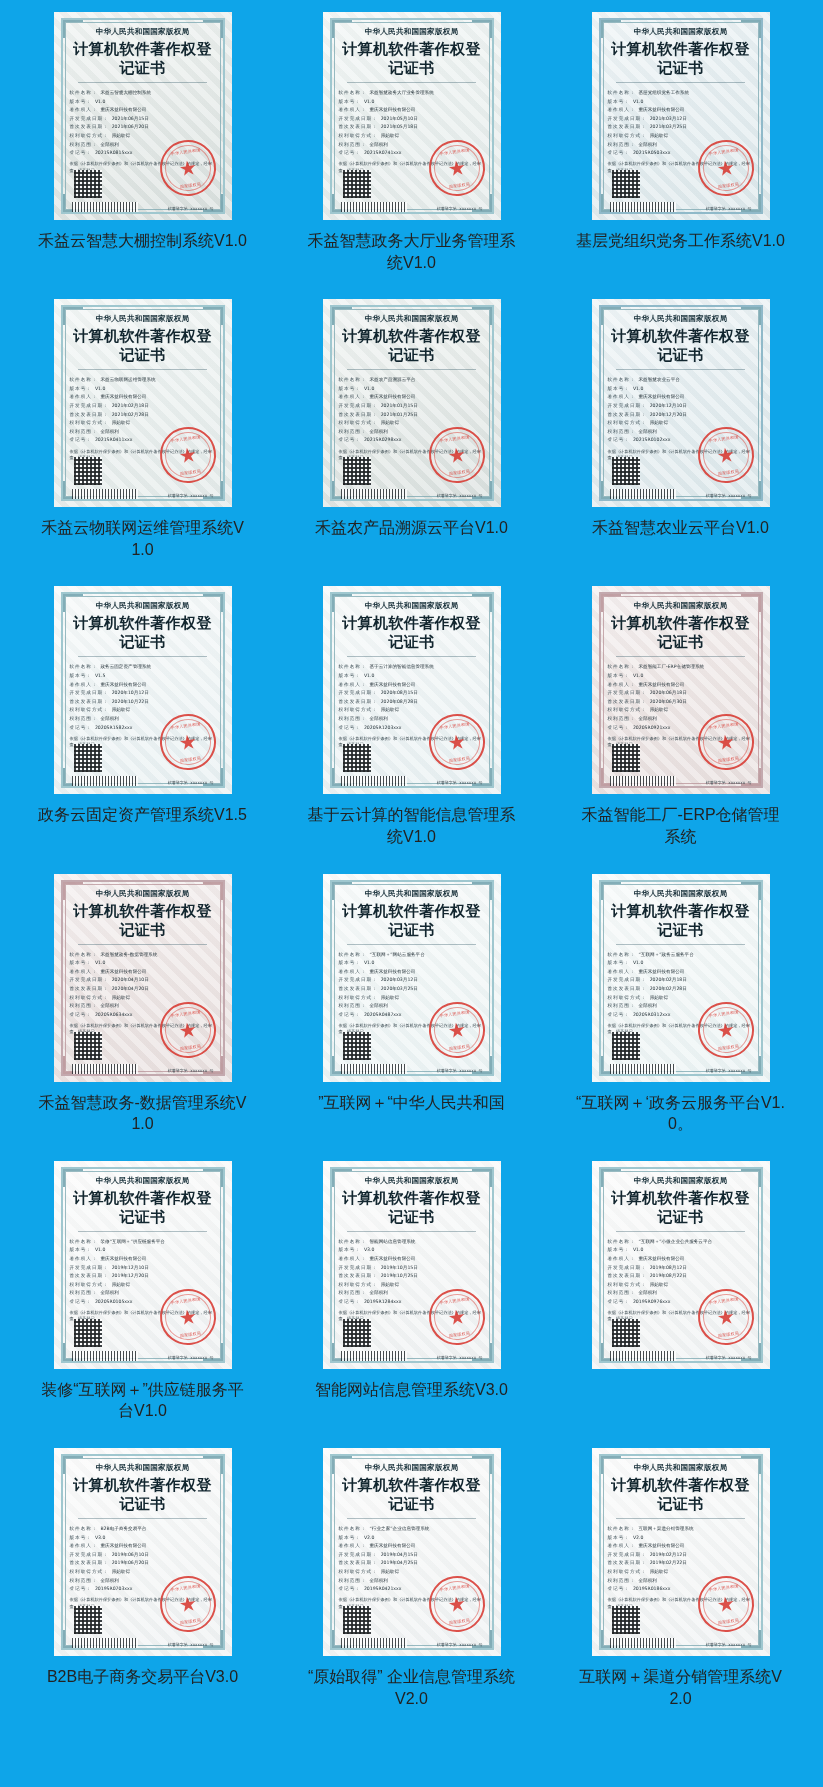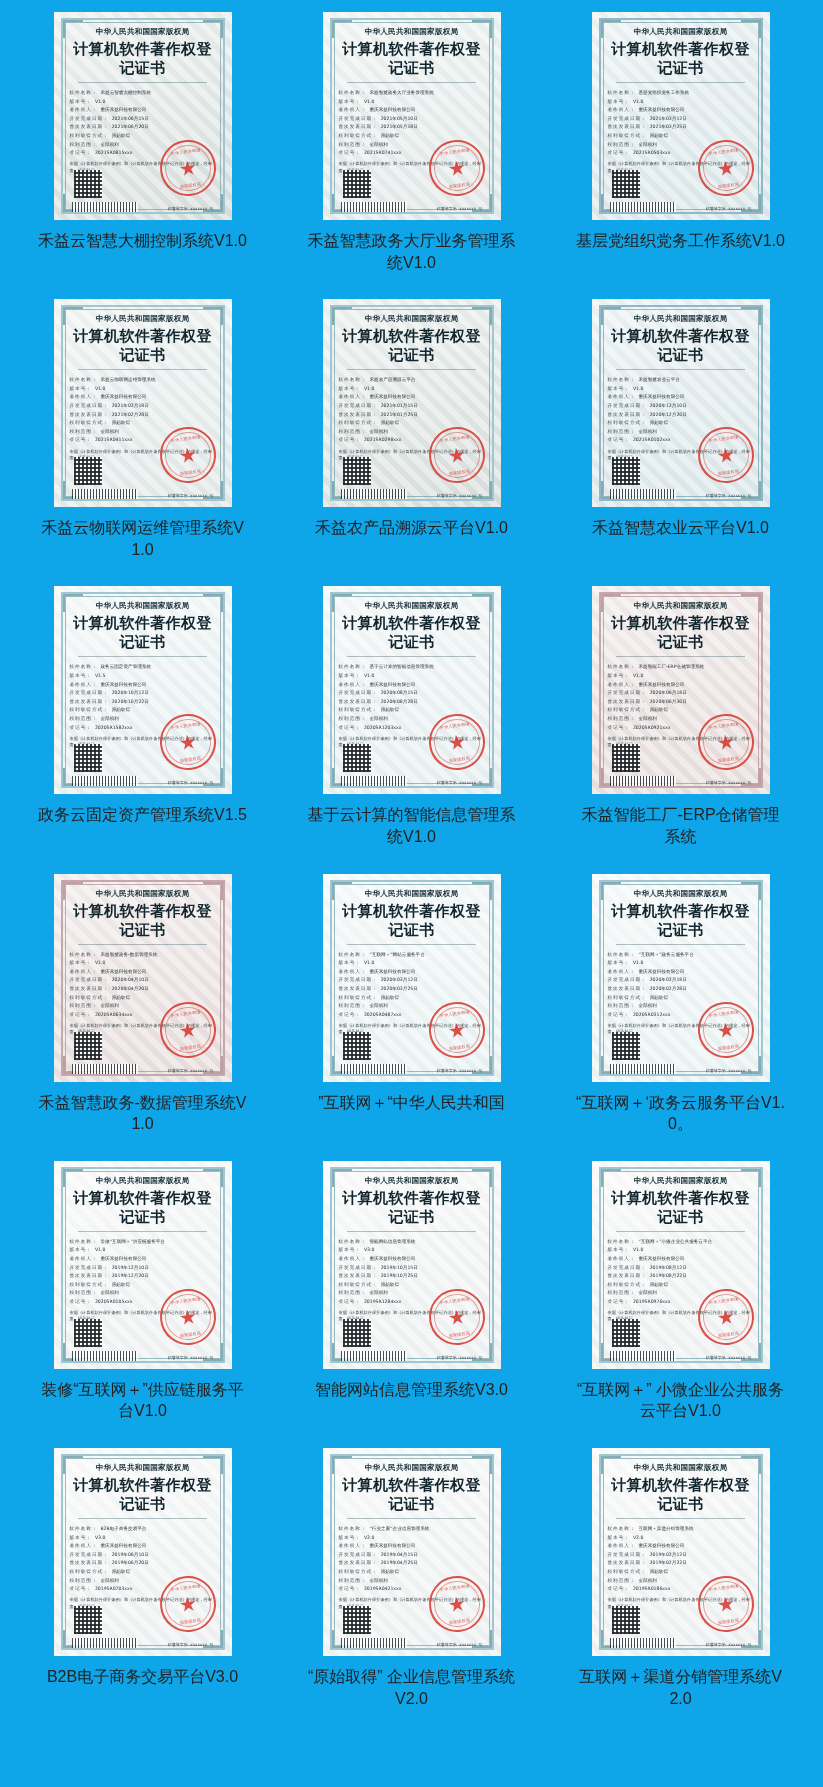--- a/index.html
+++ b/index.html
@@ -1192,21 +1192,20 @@
       <div class="barcode"></div>
       <div class="serial">软著登字第 xxxxxxx 号</div>
       <div class="stamp">
         <div class="ring"></div>
         <div class="arc-top">中华人民共和国</div>
         <div class="star">★</div>
         <div class="arc-bot">国家版权局</div>
       </div>
     </div>
         </div>
-        <div class="caption">“互联网＋” 小微企业公共服务云平台V1.0</div>
       </div>
       <div class="cell">
         <div class="cert-wrap">
           <div class="cert tone-g">
       <div class="paper"></div>
       <div class="watermark"></div>
       <div class="border-out"></div>
       <div class="border-in"></div>
       <div class="corner tl"></div>
       <div class="corner tr"></div>

